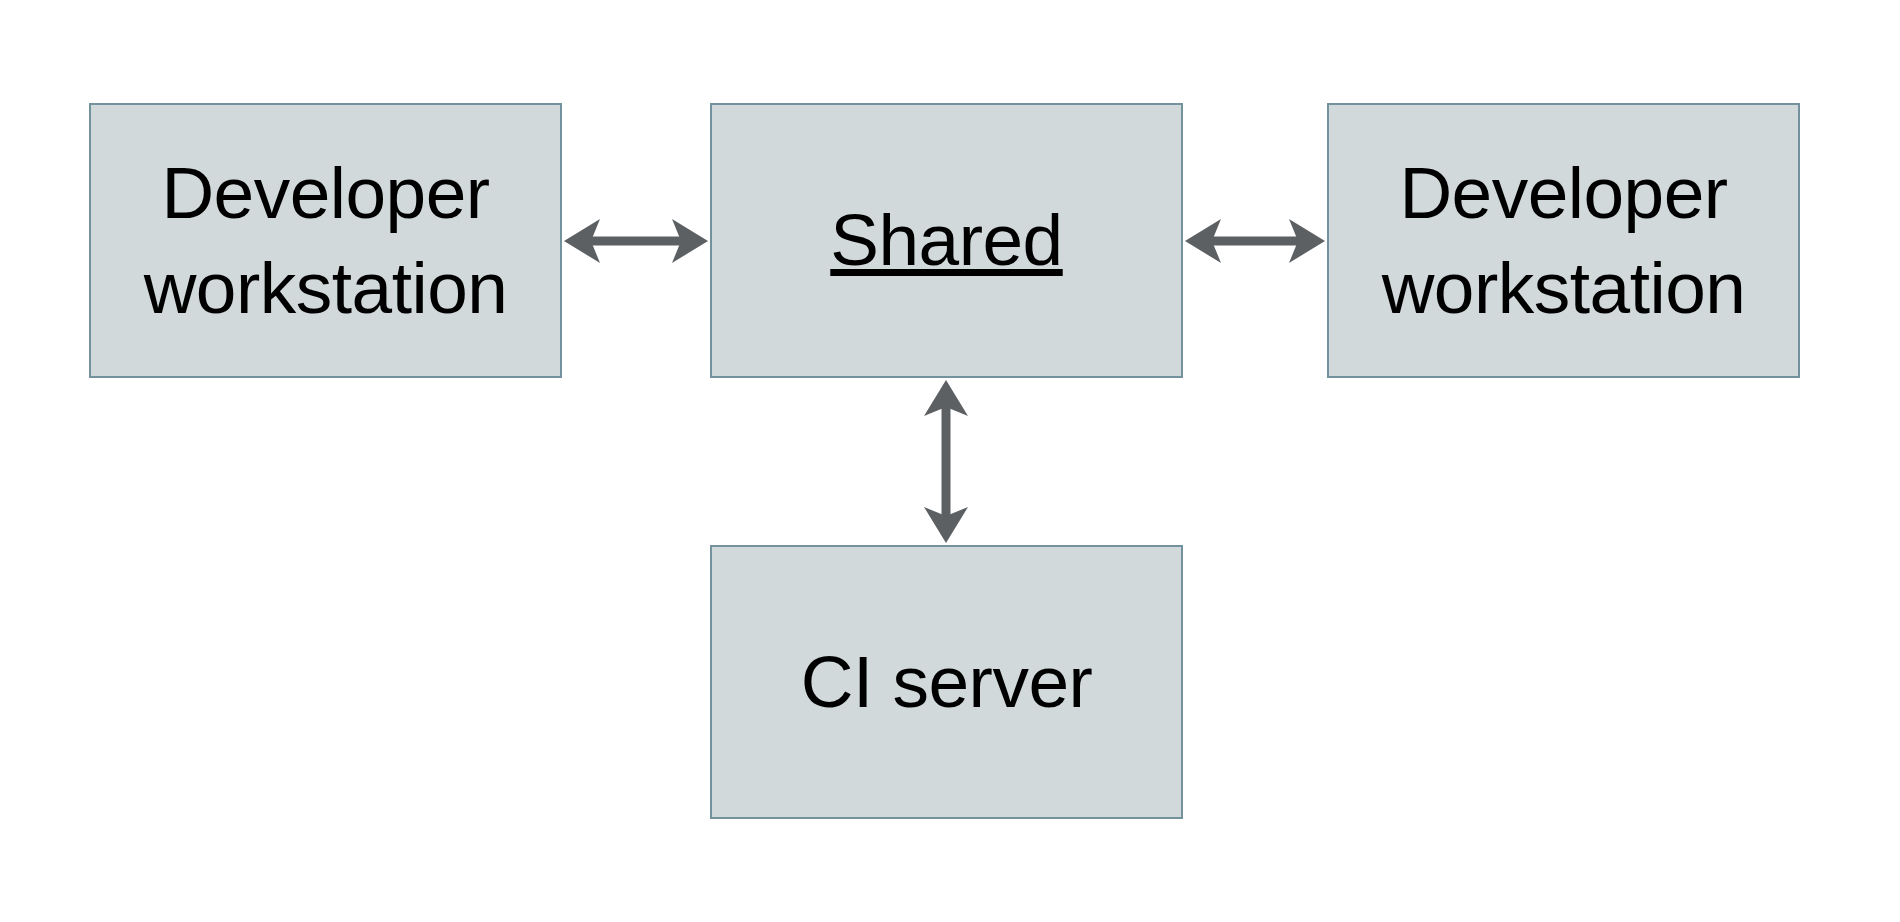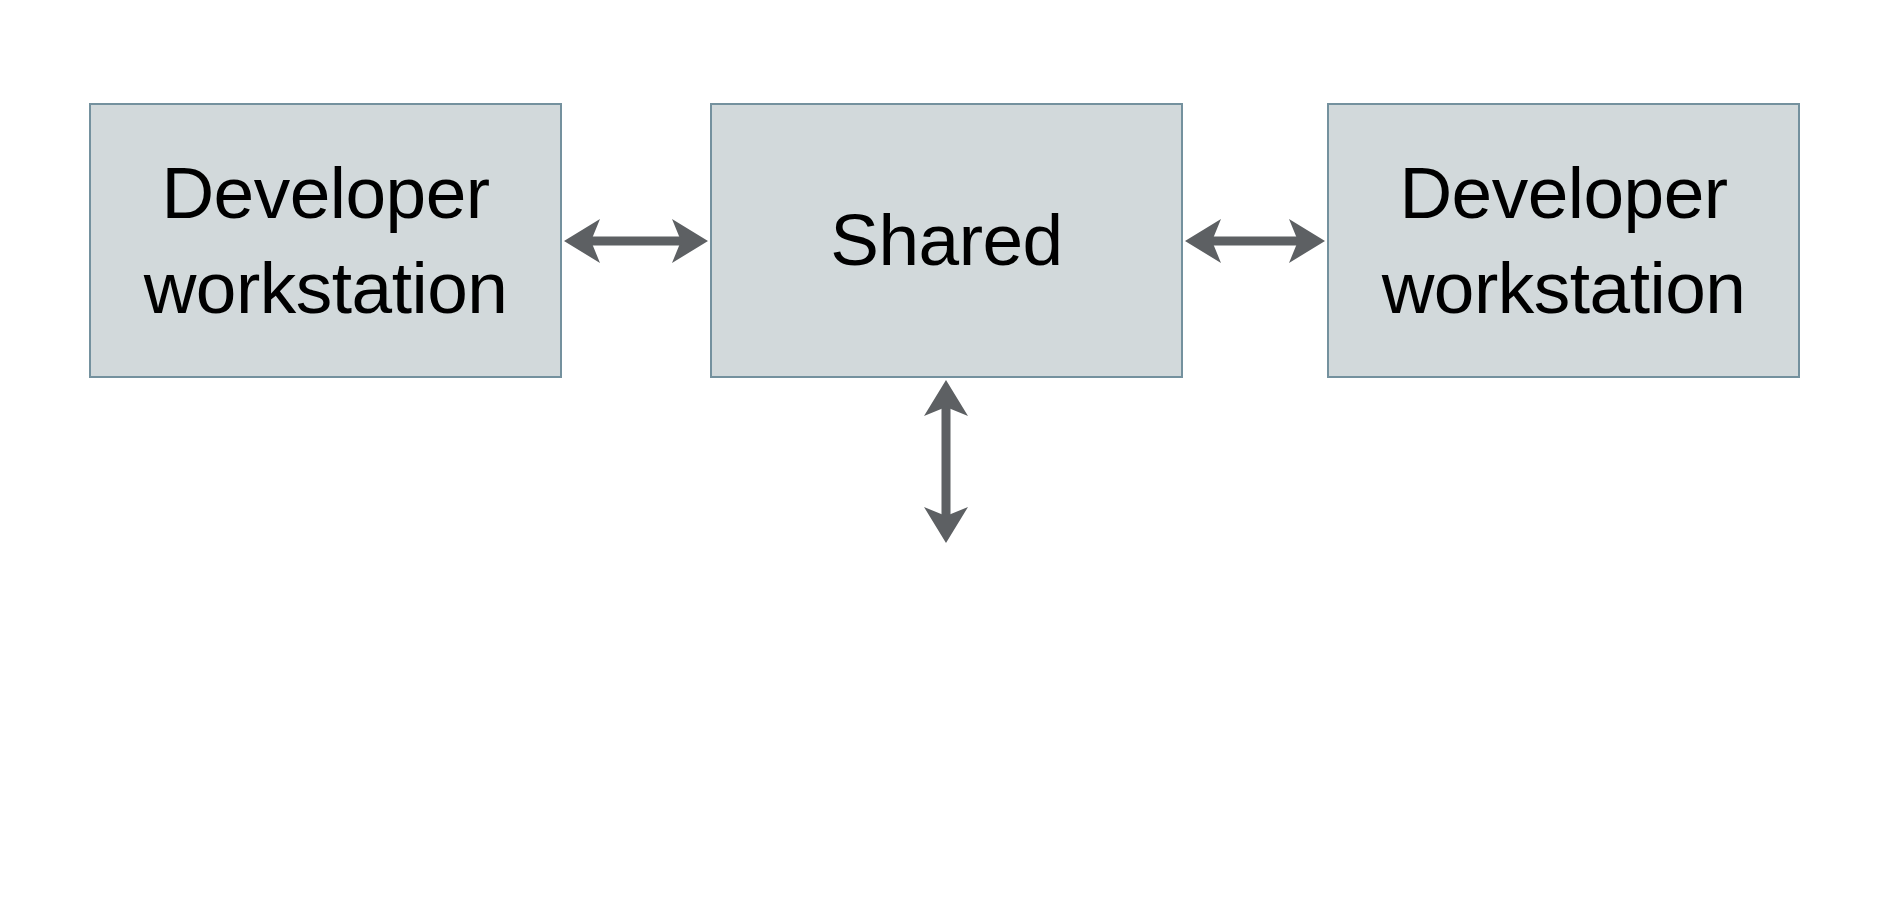--- a/index.html
+++ b/index.html
@@ -34,21 +34,21 @@
     align-items: center;
     justify-content: center;
     text-align: center;
     color: var(--text);
     font-size: 73px;
     line-height: 1.3;
     letter-spacing: -0.5px;
   }
   .node .line { display: block; white-space: nowrap; }
   #node-dev-left      { left: 89px;   top: 103px; width: 473px; height: 275px; }
-  #node-shared-cache  { left: 710px;  top: 103px; width: 473px; height: 275px; }
+  #node-shared-cache  { left: 710px;  top: 103px; width: 473px; height: 275px; text-decoration: underline; }
   #node-dev-right     { left: 1327px; top: 103px; width: 473px; height: 275px; }
   #node-ci-server     { left: 710px;  top: 545px; width: 473px; height: 274px; }
   .arrow {
     position: absolute;
     color: var(--arrow);
   }
   .arrow svg { display: block; width: 100%; height: 100%; }
   .arrow path, .arrow rect { fill: currentColor; }
   #arrow-left-cache  { left: 562px;  top: 209px; width: 148px; height: 64px; }
   #arrow-cache-right { left: 1183px; top: 209px; width: 144px; height: 64px; }
@@ -66,20 +66,23 @@
 
   <div class="node" id="node-shared-cache">
     <span class="line">Shared</span>
   </div>
 
   <div class="node" id="node-dev-right">
     <span class="line">Developer</span>
     <span class="line">workstation</span>
   </div>
 
+  <div class="node" id="node-ci-server">
+    <span class="line">CI server</span>
+  </div>
 
   <div class="arrow" id="arrow-left-cache">
     <svg viewBox="0 0 148 64" xmlns="http://www.w3.org/2000/svg">
       <path d="M2,32 L38,10 L29,32 L38,54 Z"></path>
       <path d="M146,32 L110,10 L119,32 L110,54 Z"></path>
       <rect x="28" y="27.5" width="92" height="9"></rect>
     </svg>
   </div>
 
   <div class="arrow" id="arrow-cache-right">

